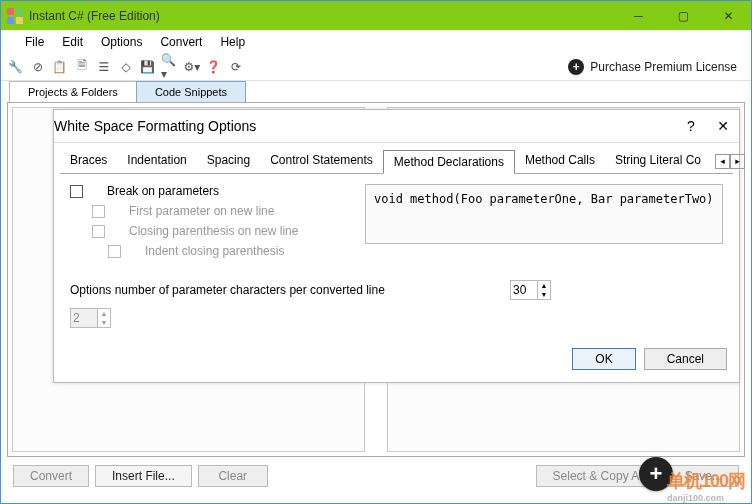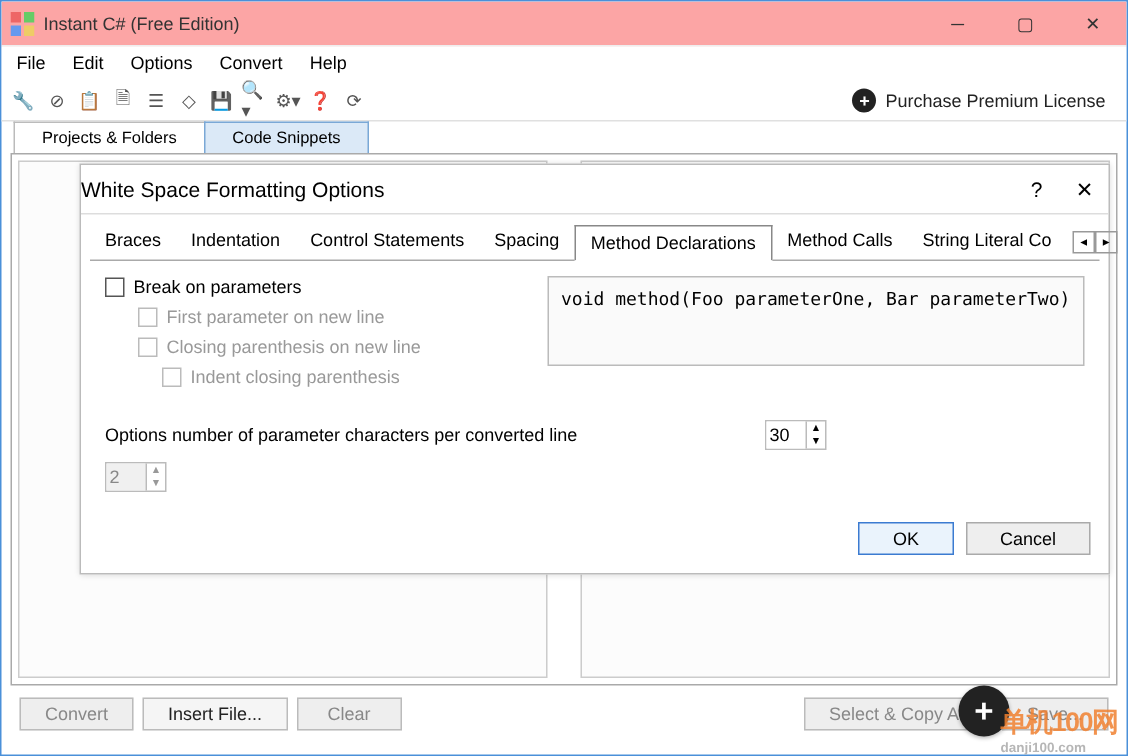--- a/index.html
+++ b/index.html
@@ -1,22 +1,22 @@
 <!DOCTYPE html>
 <html><head>
 <meta charset="utf-8">
 <style>
 * { box-sizing: border-box; margin: 0; padding: 0; }
 body { font-family: "Segoe UI", Tahoma, sans-serif; font-size: 12px; background: #fff; width: 752px; height: 504px; overflow: hidden; position: relative; border: 1px solid #4a90d9; }
-.titlebar { height: 30px; display: flex; align-items: center; padding-left: 6px; background: #fca5a5; border-bottom: 1px solid #eee; justify-content: center; }
+.titlebar { height: 30px; display: flex; align-items: center; padding-left: 6px; background: #84cc16; border-bottom: 1px solid #eee; justify-content: center; }
 .titlebar .logo { width: 16px; height: 16px; margin-right: 6px; display: inline-block; }
 .titlebar .title { flex: 1; font-size: 12px; color: #333; }
 .win-controls { display: flex; }
 .win-controls div { width: 45px; height: 30px; display: flex; align-items: center; justify-content: center; color: #333; }
-.menubar { height: 22px; display: flex; align-items: center; padding: 0 10px; gap: 18px; background: #fff; font-size: 12px; }
+.menubar { height: 22px; display: flex; align-items: center; padding: 0 24px; gap: 18px; background: #fff; font-size: 12px; }
 .menubar span { cursor: default; }
 .toolbar { height: 28px; display: flex; align-items: center; padding: 0 6px; gap: 4px; background: #fff; border-bottom: 1px solid #e0e0e0; }
 .toolbar .icon { width: 18px; height: 18px; color: #555; display: flex; align-items: center; justify-content: center; }
 .toolbar .spacer { flex: 1; }
 .purchase { display: flex; align-items: center; gap: 6px; font-size: 12px; color: #222; padding-right: 8px; }
 .purchase .plus { width: 16px; height: 16px; border-radius: 50%; background: #222; color: #fff; display: flex; align-items: center; justify-content: center; font-size: 12px; font-weight: bold; }
 .tabs { display: flex; padding-left: 8px; }
 .tab { border: 1px solid #bbb; border-bottom: none; padding: 4px 18px; font-size: 11px; background: #fff; margin-right: -1px; cursor: default; }
 .tab.active { background: #dbe9f7; border-color: #7aa8d6; }
 .main-area { border: 1px solid #aaa; margin: 0 6px; height: 355px; position: relative; }
@@ -37,21 +37,21 @@
 .dhead .hbtn { width: 32px; text-align: center; font-size: 14px; }
 .dtabs { display: flex; align-items: center; padding: 6px 6px 0 6px; }
 .dtabs .t { border-bottom: 2px solid transparent; padding: 4px 10px; font-size: 12px; cursor: default; white-space: nowrap; }
 .dtabs .t.active { border: 1px solid #888; border-bottom: 1px solid #fff; position: relative; top: 1px; background: #fff; }
 .dtabs .scroll { display: flex; margin-left: 4px; }
 .dtabs .scroll div { width: 15px; height: 15px; border: 1px solid #999; display: flex; align-items: center; justify-content: center; font-size: 9px; }
 .dcontent { border-top: 1px solid #aaa; margin: 0 6px 6px 6px; padding: 10px 10px 0 10px; }
 .dbody { display: flex; gap: 12px; }
 .leftcol { flex: 1; }
 .rightcol { width: 358px; }
-.chk-row { display: flex; align-items: center; gap: 6px; margin-bottom: 6px; font-size: 12px; }
+.chk-row { display: flex; align-items: center; gap: 24px; margin-bottom: 6px; font-size: 12px; }
 .chk { width: 13px; height: 13px; border: 1px solid #555; display: inline-block; }
 .chk.sub { border-color: #bbb; }
 .indent1 { margin-left: 22px; }
 .indent2 { margin-left: 38px; }
 .dis { color: #999; }
 .preview { border: 1px solid #bbb; background: #fafafa; padding: 6px 8px; font-family: Consolas, monospace; font-size: 12px; min-height: 60px; line-height: 1.4; white-space: pre-wrap; }
 .num-rows { margin-top: 16px; }
 .num-row { display: flex; align-items: center; margin-bottom: 8px; font-size: 12px; }
 .num-row .lbl { width: 440px; }
 .spin { display: flex; align-items: center; border: 1px solid #bbb; }
@@ -137,22 +137,22 @@
 
 <div class="dialog">
   <div class="dhead">
     <span class="dt">White Space Formatting Options</span>
     <span class="hbtn">?</span>
     <span class="hbtn">✕</span>
   </div>
   <div class="dtabs">
     <div class="t">Braces</div>
     <div class="t">Indentation</div>
+    <div class="t">Spacing</div>
     <div class="t">Control Statements</div>
-    <div class="t">Spacing</div>
     <div class="t active">Method Declarations</div>
     <div class="t">Method Calls</div>
     <div class="t">String Literal Co</div>
     <div class="scroll">
       <div>◂</div>
       <div>▸</div>
     </div>
   </div>
   <div class="dcontent">
     <div class="dbody">

